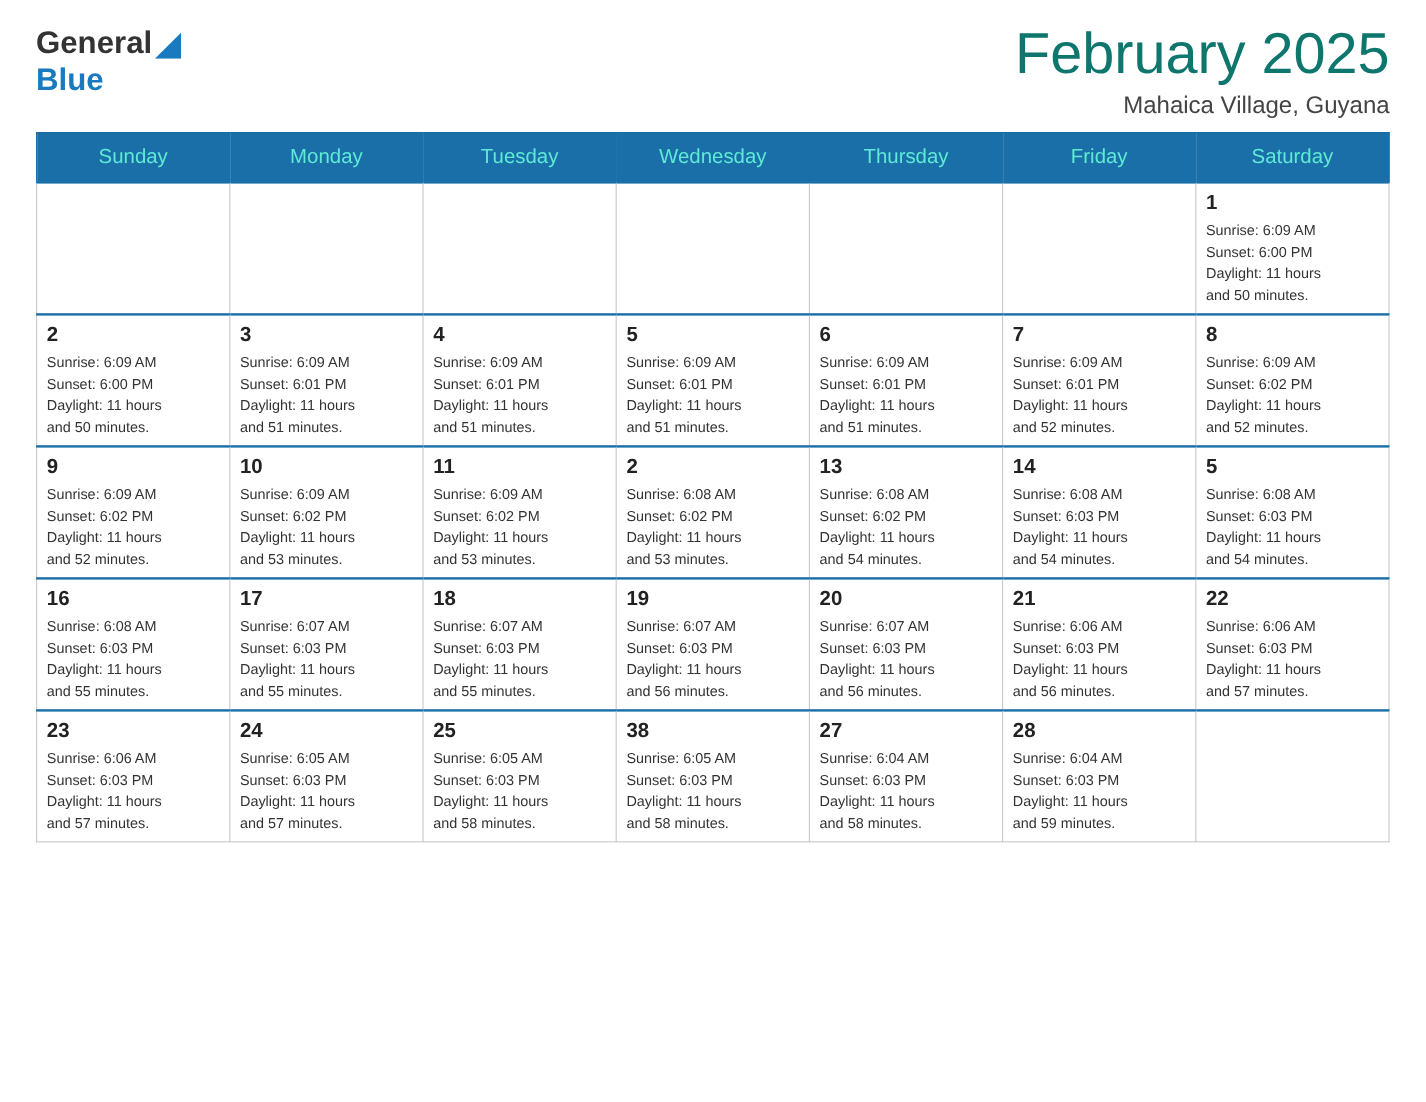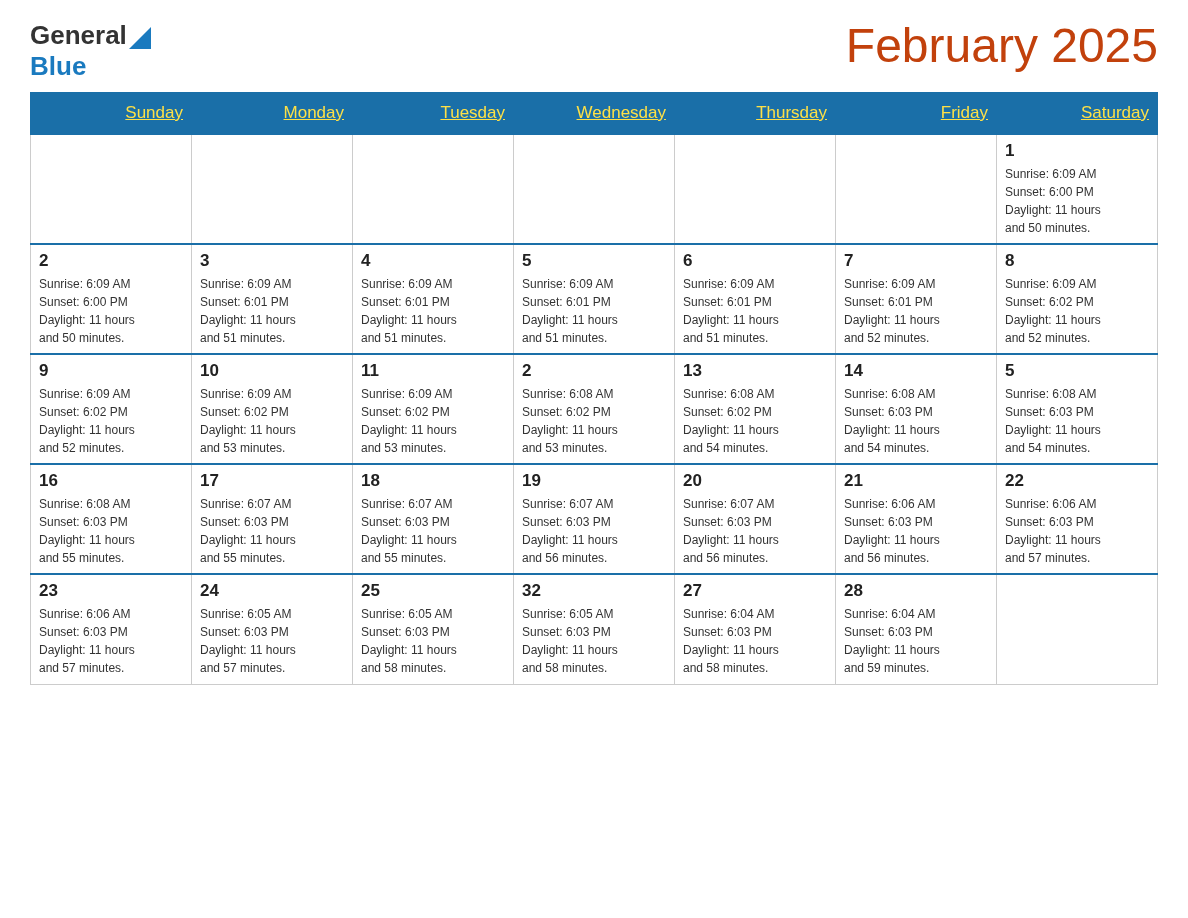--- a/index.html
+++ b/index.html
@@ -36,43 +36,42 @@
     }
     .logo-bottom-row {
       display: flex;
     }
     .title-area {
       text-align: right;
     }
     .month-title {
       font-size: 48px;
       font-weight: normal;
-      color: #c2410c;
+      color: #0f766e;
       line-height: 1.1;
     }
     .location {
       font-size: 20px;
       color: #444;
       margin-top: 4px;
     }
     .calendar {
       width: 100%;
       border-collapse: collapse;
       border: 1px solid #ccc;
       margin-top: 10px;
     }
     .calendar th {
       background-color: #1a6fa8;
-      color: #fde047;
+      color: #5eead4;
       font-size: 17px;
       font-weight: normal;
       padding: 10px 8px;
-      text-align: right;
+      text-align: center;
       border: 1px solid #1a6fa8;
-      text-decoration: underline;
     }
     .calendar td {
       vertical-align: top;
       border: 1px solid #ccc;
       padding: 6px 8px;
       width: calc(100% / 7);
       min-height: 110px;
       height: 110px;
     }
     .day-number {
@@ -104,20 +103,21 @@
       <svg width="22" height="22" viewBox="0 0 22 22" style="margin-left:2px;margin-bottom:2px;">
         <polygon points="0,22 22,0 22,22" fill="#1a7abf"></polygon>
       </svg>
     </div>
     <div class="logo-bottom-row">
       <span class="logo-text-blue">Blue</span>
     </div>
   </div>
   <div class="title-area">
     <div class="month-title">February 2025</div>
+    <div class="location">Mahaica Village, Guyana</div>
   </div>
 </div>
 
 <table class="calendar">
   <thead>
     <tr>
     <th>Sunday</th>
         <th>Monday</th>
         <th>Tuesday</th>
         <th>Wednesday</th>
@@ -311,21 +311,21 @@
 and 57 minutes.</div>
         </td>
         <td>
           <span class="day-number">25</span>
           <div class="day-info" style="white-space: pre-line;">Sunrise: 6:05 AM
 Sunset: 6:03 PM
 Daylight: 11 hours
 and 58 minutes.</div>
         </td>
         <td>
-          <span class="day-number">32</span>
+          <span class="day-number">38</span>
           <div class="day-info" style="white-space: pre-line;">Sunrise: 6:05 AM
 Sunset: 6:03 PM
 Daylight: 11 hours
 and 58 minutes.</div>
         </td>
         <td>
           <span class="day-number">27</span>
           <div class="day-info" style="white-space: pre-line;">Sunrise: 6:04 AM
 Sunset: 6:03 PM
 Daylight: 11 hours

